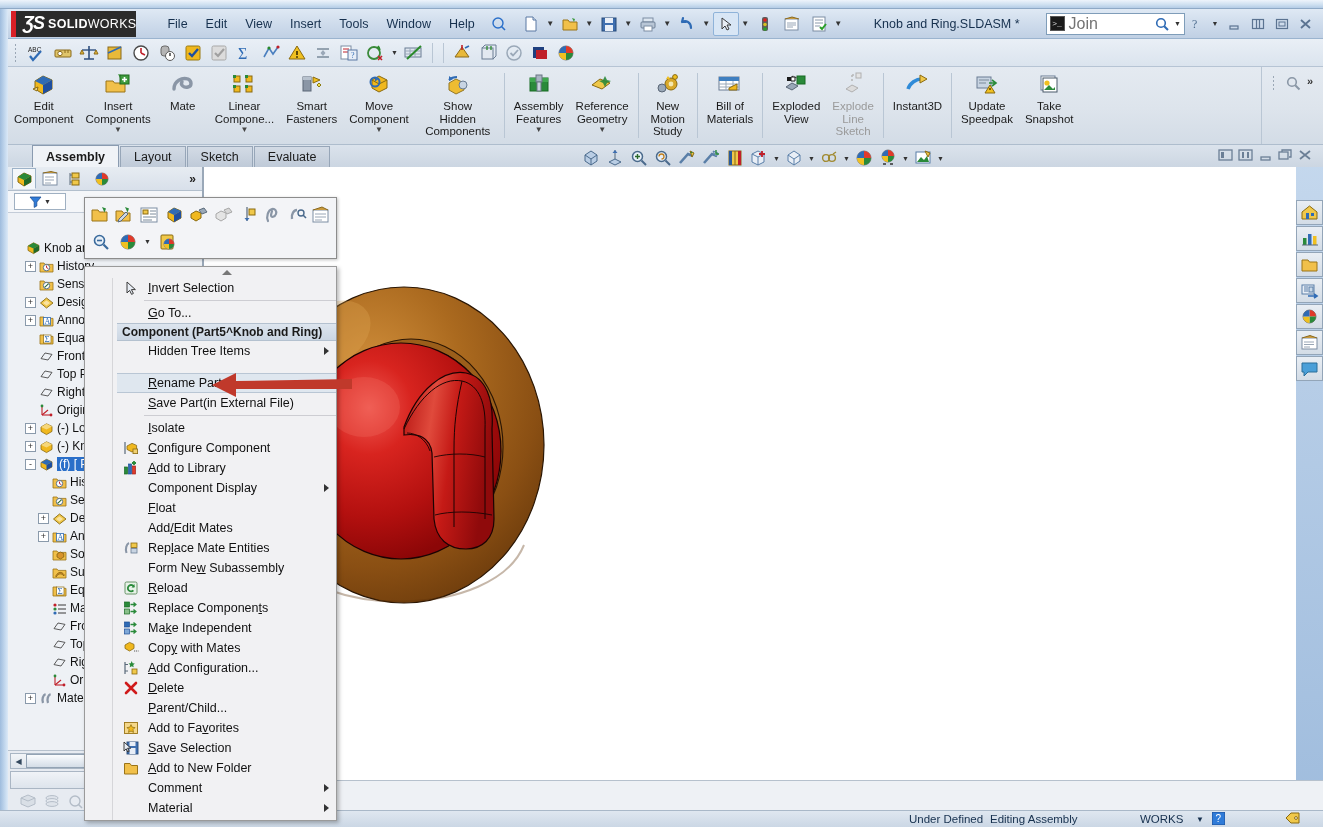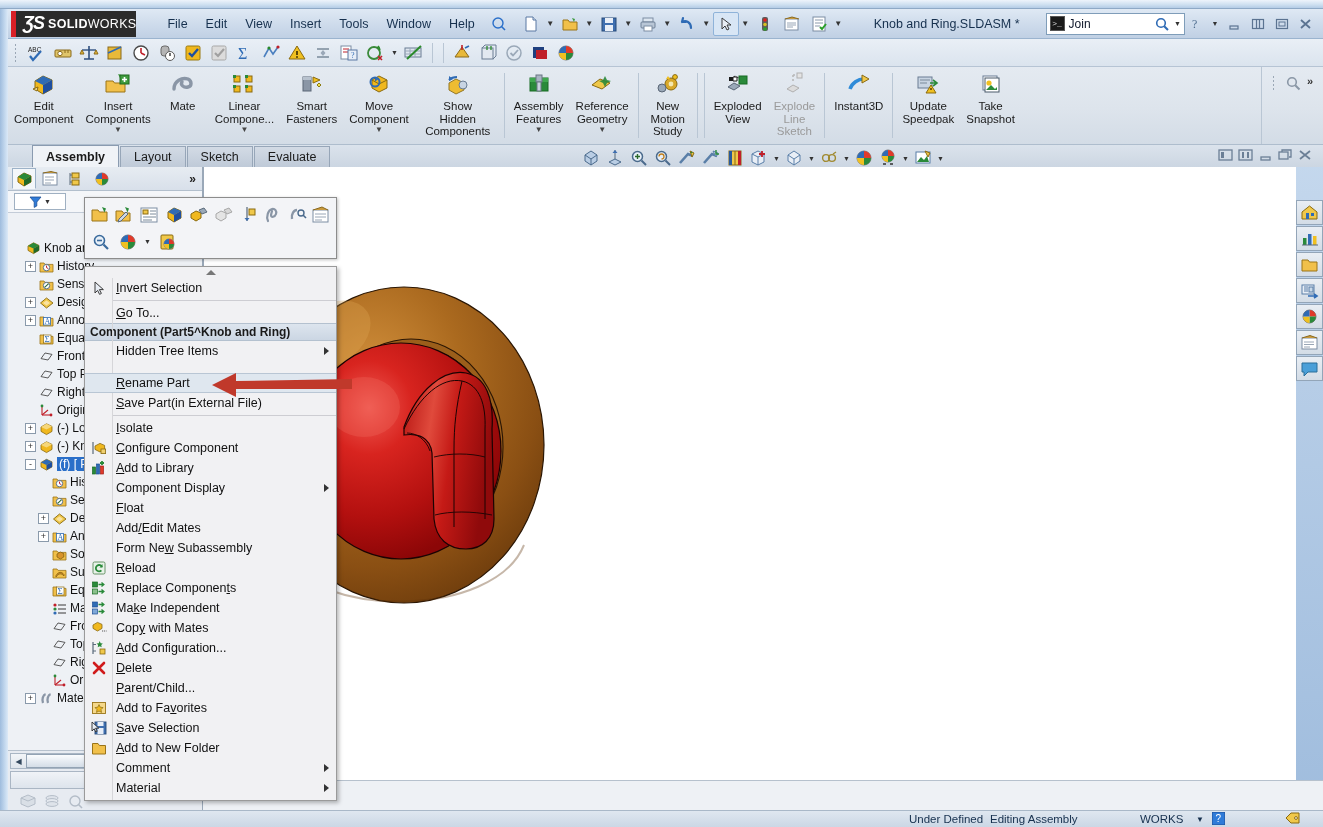--- a/index.html
+++ b/index.html
@@ -64,21 +64,21 @@
   .searchbox {
     margin-left: 26px; width: 196px; height: 22px;
     background: #fff; border: 1px solid #7f9db9;
     display: flex; align-items: center; gap: 4px; padding: 0 3px;
   }
   .searchbox .prompt {
     width: 15px; height: 15px; background:#1a1a1a; color:#ddd;
     font-size:8px; display:flex;align-items:center;justify-content:center;
     font-family:"Liberation Mono", monospace; border:1px solid #555;
   }
-  .searchbox .sv { flex: 1; color: #0f172a; font-size: 12px; }
+  .searchbox .sv { flex: 1; color: #737373; font-size: 16px; }
   .win-right { margin-left: auto; display:flex; align-items:center; gap:2px; padding-right:6px;}
   .wbtn { width:22px;height:20px;display:flex;align-items:center;justify-content:center;}
 
   
   .toolstrip {
     position: absolute; left: 8px; top: 39px; width: 1315px; height: 28px;
     background: linear-gradient(180deg,#e9eff6 0%,#dbe4ee 100%);
     border-bottom: 1px solid #b6c4d4;
     display: flex; align-items: center; padding-left: 6px; gap: 2px;
   }
@@ -232,20 +232,21 @@
   .ctx-ib { width:24px;height:24px;display:flex;align-items:center;justify-content:center;}
   .ctx-car { width:9px;height:24px;display:flex;align-items:center;justify-content:center;font-size:7px;color:#333;}
 
   
   .ctxmenu {
     position:absolute; left:84px; top:266px; width:253px;
     background:#f1f1f3; border:1px solid #9a9a9a;
     box-shadow: 2px 2px 4px rgba(0,0,0,.28);
     z-index: 40;
     padding-bottom: 2px;
+    padding-left: 32px;
   }
   .ctx-scrollup { height:11px; display:flex; align-items:center; justify-content:center;
     background:#f1f1f3; }
   .ctx-scrollup .tri { width:0;height:0;border-left:5px solid transparent;border-right:5px solid transparent;border-bottom:5px solid #777;}
   .ctx-gutter-line { position:absolute; left:27px; top:11px; bottom:0; width:1px; background:#d6d6d9; }
   .mitem {
     position:relative; display:flex; align-items:center; height:20px;
     font-size:12.5px; color:#111; cursor:default;
   }
   .mitem .micon { width:27px;height:20px;display:flex;align-items:center;justify-content:center;flex:0 0 auto;}
@@ -679,20 +680,31 @@
             <circle cx="9" cy="17" r="4" fill="#9aa8b8" stroke="#5a6676"></circle>
             <path d="M15 5 l2 3 h-4z" fill="#f0c020"></path>
             <circle cx="22" cy="6" r="2.4" fill="#f0c020" stroke="#8a6a10"></circle>
           </svg>
       </div>
       <div class="rlabel">New<br>Motion<br>Study</div>
     </div>
 
     <div class="rsep"></div>
 
+    <div class="rbtn">
+      <div class="ricon">
+        <svg width="30" height="28" viewBox="0 0 30 28">
+            <rect x="4" y="6" width="20" height="13" fill="#fff" stroke="#6a7d93"></rect>
+            <rect x="4" y="6" width="20" height="4" fill="#3f7fc0"></rect>
+            <path d="M4 13h20M4 16h20M11 10v9M18 10v9" stroke="#9aa8b8"></path>
+            <path d="M14 17 l8 -4 v6 h-8z" fill="#f0b81e" stroke="#8a6a10"></path>
+          </svg>
+      </div>
+      <div class="rlabel">Bill of<br>Materials</div>
+    </div>
 
     <div class="rsep"></div>
 
     <div class="rbtn">
       <div class="ricon">
         <svg width="30" height="28" viewBox="0 0 30 28">
             <path d="M5 16 l6 -4 l6 3 l-6 4z" fill="#9aa8b8" stroke="#5a6676"></path>
             <rect x="16" y="5" width="8" height="8" fill="#2a8a3a" stroke="#176a22"></rect>
             <path d="M8 8 l4 -3 l4 2" fill="none" stroke="#333" stroke-dasharray="2 1.5"></path>
             <path d="M6 6 h4 v4 h-4z" fill="#1a1a1a"></path>
@@ -1532,20 +1544,30 @@
         </div>
         <div class="mitem">
           <span class="micon"></span>
           <span class="mlabel"><span class="u">F</span>loat</span>
         </div>
         <div class="mitem">
           <span class="micon"></span>
           <span class="mlabel">Add<span class="u">/</span>Edit Mates</span>
         </div>
         <div class="mitem">
+          <span class="micon">
+            <svg width="16" height="16" viewBox="0 0 16 16">
+              <path d="M3.5 13 C2 9 3.5 4 6 3" fill="none" stroke="#8a96a6" stroke-width="2.1"></path>
+              <rect x="8" y="3" width="6" height="4.5" fill="#f0c84a" stroke="#8a6a10" stroke-width=".8"></rect>
+              <rect x="8" y="8.5" width="6" height="4.5" fill="#c8d4e2" stroke="#6a7d93" stroke-width=".8"></rect>
+            </svg>
+          </span>
+          <span class="mlabel">Rep<span class="u">l</span>ace Mate Entities</span>
+        </div>
+        <div class="mitem">
           <span class="micon"></span>
           <span class="mlabel">Form Ne<span class="u">w</span> Subassembly</span>
         </div>
         <div class="mitem">
           <span class="micon">
             <svg width="16" height="16" viewBox="0 0 16 16">
               <rect x="2" y="2" width="12" height="12" rx="1.5" fill="#e8f2e8" stroke="#5a8a5a" stroke-width=".9"></rect>
               <path d="M11 7 A3.2 3.2 0 1 0 10.4 10.4" fill="none" stroke="#2a8a3a" stroke-width="1.8"></path>
               <path d="M11.5 4 l0 3.4 l-3 0z" fill="#2a8a3a"></path>
             </svg>

